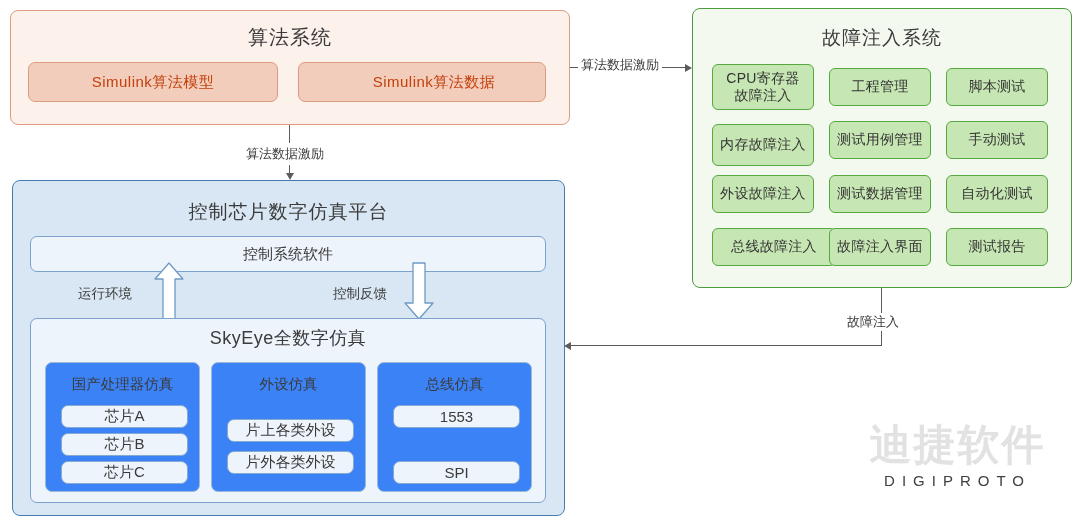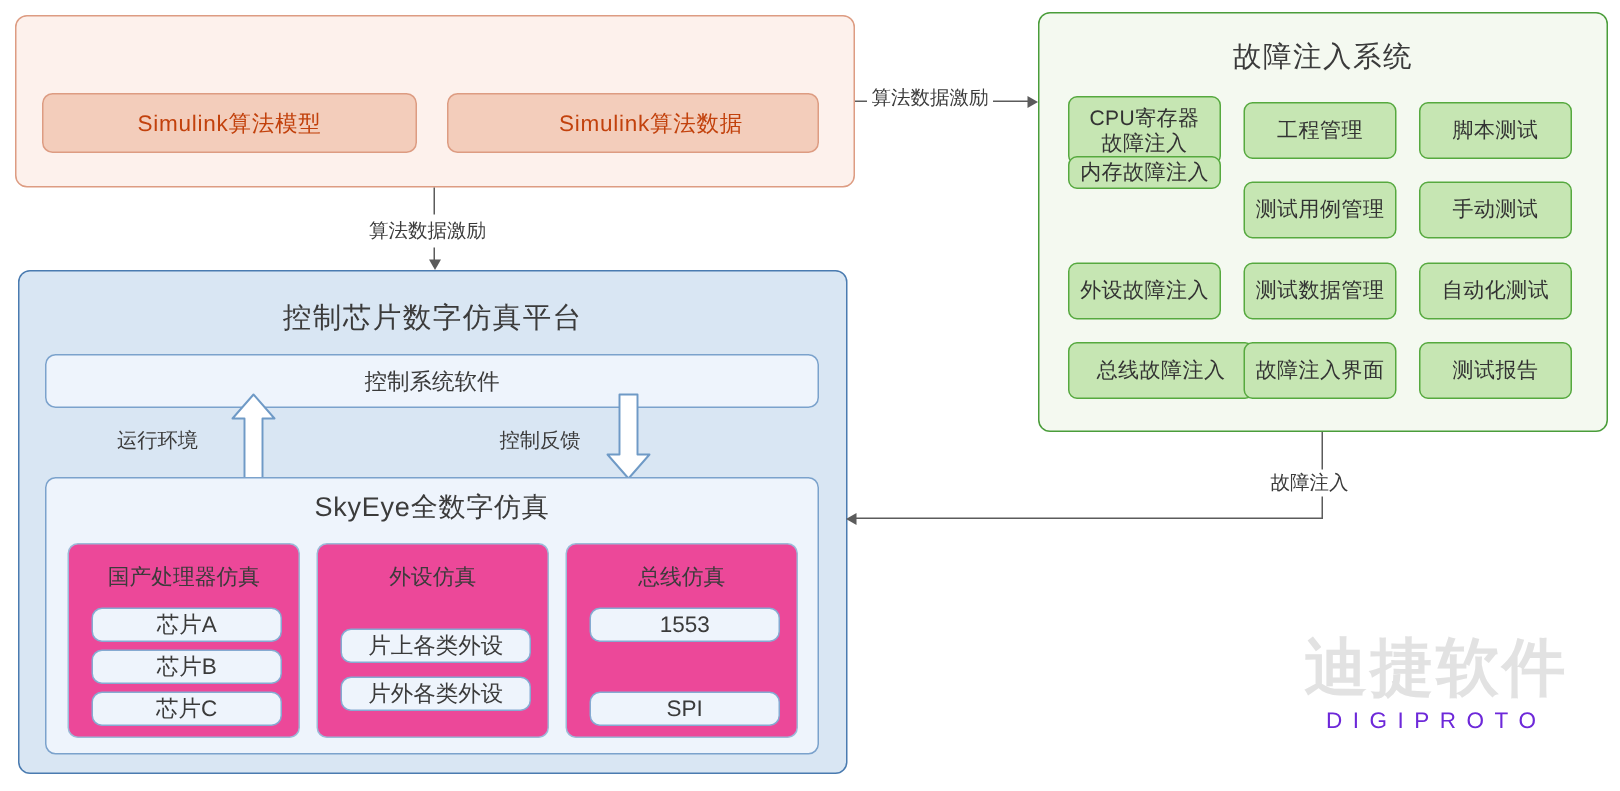--- a/index.html
+++ b/index.html
@@ -60,21 +60,21 @@
   }
   .skyeye{
     left:30px;top:318px;width:516px;height:185px;
     background:#eef4fc;border:1.3px solid #7ba2cc;border-radius:7px;
   }
   .skyeye-title{
     left:30px;top:325px;width:516px;height:26px;
     font-size:18px;color:#3b3b3b;letter-spacing:.5px;
   }
   .sub-panel{
-    background:#ec4899;border:1.3px solid #9bbad8;border-radius:7px;
+    background:#3b82f6;border:1.3px solid #9bbad8;border-radius:7px;
   }
   .sub-title{font-size:14.5px;color:#3b3b3b;position:absolute;left:0;top:12px;width:100%;text-align:center;}
   .leaf{
     position:absolute;background:#eef4fc;border:1.2px solid #85aad2;border-radius:7px;
     font-size:15px;color:#3b3b3b;display:flex;align-items:center;justify-content:center;
   }
 
   
   .ln{position:absolute;background:#5b5b5b;}
   .ln-v{width:1.2px;}
@@ -88,41 +88,42 @@
   .ah-left{border-top:4px solid transparent;border-bottom:4px solid transparent;border-right:7px solid #5b5b5b;}
 
   
   .block-arrow{position:absolute;}
   .block-arrow svg{display:block;}
   .flow-label{position:absolute;font-size:13.5px;color:#3b3b3b;white-space:nowrap;}
 
   
   .wm{position:absolute;left:845px;top:424px;width:225px;text-align:center;user-select:none;}
   .wm-cn{font-size:42px;font-weight:bold;color:#e2e2e2;letter-spacing:2px;line-height:1;}
-  .wm-en{font-size:15px;color:#6d28d9;letter-spacing:7px;margin-top:6px;}
+  .wm-en{font-size:15px;color:#404040;letter-spacing:7px;margin-top:6px;}
 </style>
 </head>
 <body>
 
 <div id="stage">
 
   <div class="abs pink-panel"></div>
+  <div class="abs pink-title center">算法系统</div>
   <div class="abs pink-item a center">Simulink算法模型</div>
   <div class="abs pink-item b center">Simulink算法数据</div>
 
   <div class="abs green-panel"></div>
   <div class="abs green-title center">故障注入系统</div>
 
   <div class="abs green-item center" style="left:712px;top:64px;width:102px;height:46px;">
     <span>CPU寄存器<br>故障注入</span>
   </div>
   <div class="abs green-item center" style="left:829px;top:68px;width:102px;height:38px;">工程管理</div>
   <div class="abs green-item center" style="left:946px;top:68px;width:102px;height:38px;">脚本测试</div>
 
-  <div class="abs green-item center" style="left:712px;top:104px;width:102px;height:22px;">内存故障注入</div>
+  <div class="abs green-item center" style="left:712px;top:124px;width:102px;height:42px;">内存故障注入</div>
   <div class="abs green-item center" style="left:829px;top:121px;width:102px;height:38px;">测试用例管理</div>
   <div class="abs green-item center" style="left:946px;top:121px;width:102px;height:38px;">手动测试</div>
 
   <div class="abs green-item center" style="left:712px;top:175px;width:102px;height:38px;">外设故障注入</div>
   <div class="abs green-item center" style="left:829px;top:175px;width:102px;height:38px;">测试数据管理</div>
   <div class="abs green-item center" style="left:946px;top:175px;width:102px;height:38px;">自动化测试</div>
 
   <div class="abs green-item center" style="left:712px;top:228px;width:124px;height:38px;">总线故障注入</div>
   <div class="abs green-item center" style="left:829px;top:228px;width:102px;height:38px;">故障注入界面</div>
   <div class="abs green-item center" style="left:946px;top:228px;width:102px;height:38px;">测试报告</div>

